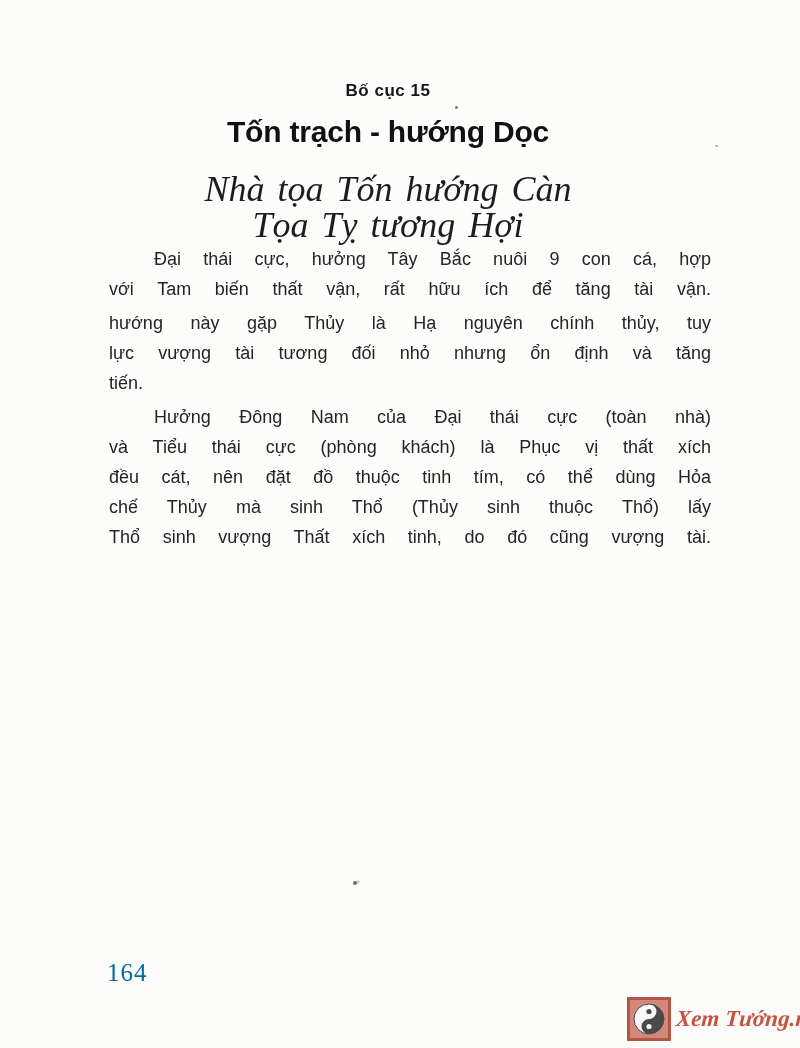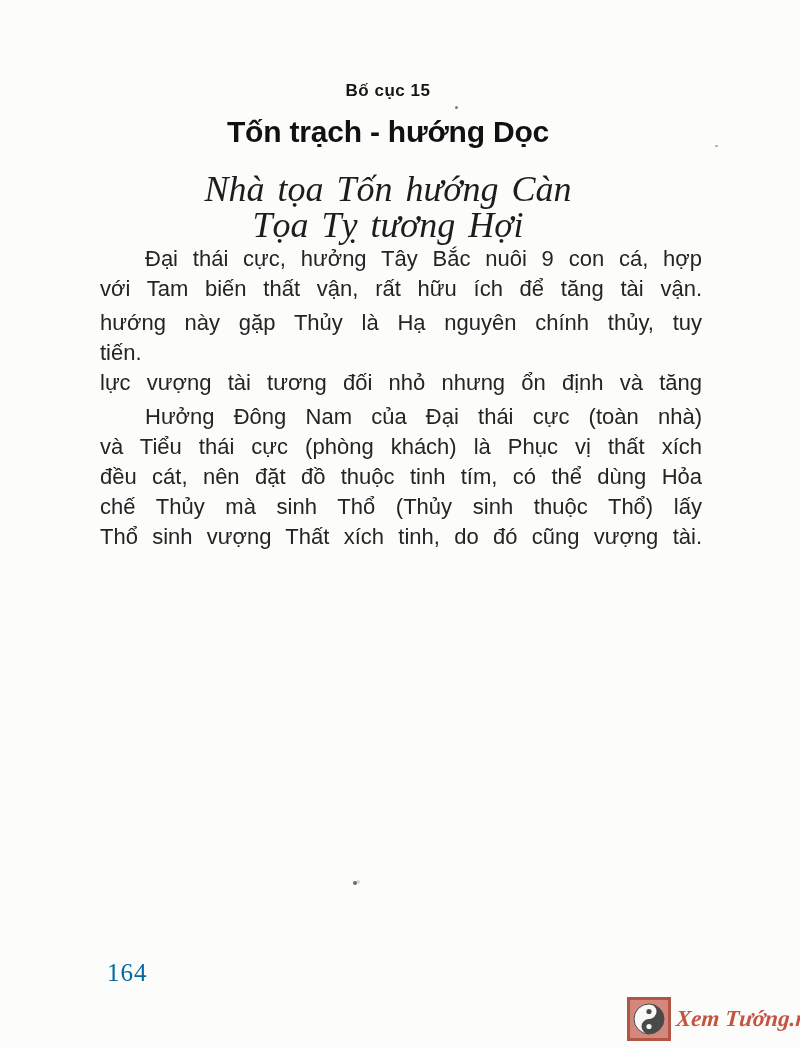--- a/index.html
+++ b/index.html
@@ -31,22 +31,22 @@
     font-family: "Liberation Serif", serif;
     font-style: italic;
     font-size: 36px; color: #1d1d1d;
     line-height: 36px;
     word-spacing: 4px;
   }
   .s1 { top: 171px; }
   .s2 { top: 207px; }
 
   .body-text {
-    position: absolute; left: 100px; top: 244px; width: 602px;
-    font-size: 22px; line-height: 30px; color: #242424;
+    position: absolute; left: 109px; top: 244px; width: 602px;
+    font-size: 18px; line-height: 30px; color: #242424;
   }
   .para { margin: 0 0 4px 0; }
   .line { text-align: justify; text-align-last: justify; }
   .line.first { padding-left: 45px; }
   .line.last-short { text-align: left; text-align-last: left; }
 
   .pagenum {
     position: absolute; left: 107px; top: 956px;
     font-family: "Liberation Serif", serif;
     font-size: 25px; line-height: 34px; color: #0369a1;
@@ -87,22 +87,22 @@
 
   <div class="center-band subtitle s2">Tọa Tỵ tương Hợi</div>
 
   <div class="body-text" id="body-text">
       <div class="para">
         <div class="line first">Đại thái cực, hưởng Tây Bắc nuôi 9 con cá, hợp</div>
         <div class="line">với Tam biến thất vận, rất hữu ích để tăng tài vận.</div>
       </div>
       <div class="para">
         <div class="line">hướng này gặp Thủy là Hạ nguyên chính thủy, tuy</div>
+        <div class="line">lực vượng tài tương đối nhỏ nhưng ổn định và tăng</div>
         <div class="line last-short">tiến.</div>
-        <div class="line">lực vượng tài tương đối nhỏ nhưng ổn định và tăng</div>
       </div>
       <div class="para">
         <div class="line first">Hưởng Đông Nam của Đại thái cực (toàn nhà)</div>
         <div class="line">và Tiểu thái cực (phòng khách) là Phục vị thất xích</div>
         <div class="line">đều cát, nên đặt đồ thuộc tinh tím, có thể dùng Hỏa</div>
         <div class="line">chế Thủy mà sinh Thổ (Thủy sinh thuộc Thổ) lấy</div>
         <div class="line">Thổ sinh vượng Thất xích tinh, do đó cũng vượng tài.</div>
       </div>
     </div>
 

